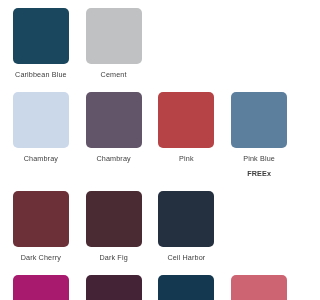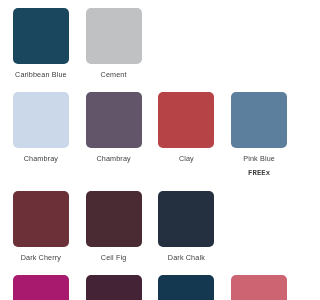--- a/index.html
+++ b/index.html
@@ -62,21 +62,20 @@
     font-weight: bold;
   }
   .free-row {
     display: grid;
     grid-template-columns: repeat(4, 1fr);
     column-gap: 11px;
   }
   .free-slot {
     display: flex;
     justify-content: center;
-    font-family: Liberation Mono, monospace;
   }
 </style>
 </head>
 <body>
 
 <div id="palette-page">
 
   <div class="swatch-grid">
     <div class="swatch-cell">
       <div class="swatch-chip" style="background-color: rgb(27, 71, 94);"></div>
@@ -94,21 +93,21 @@
     <div class="swatch-cell">
       <div class="swatch-chip" style="background-color: rgb(203, 216, 234);"></div>
       <div class="swatch-label">Chambray</div>
     </div>
     <div class="swatch-cell">
       <div class="swatch-chip" style="background-color: rgb(98, 85, 105);"></div>
       <div class="swatch-label">Chambray</div>
     </div>
     <div class="swatch-cell">
       <div class="swatch-chip" style="background-color: rgb(182, 67, 69);"></div>
-      <div class="swatch-label">Clay</div>
+      <div class="swatch-label">Pink</div>
     </div>
     <div class="swatch-cell">
       <div class="swatch-chip" style="background-color: rgb(93, 127, 158);"></div>
       <div class="swatch-label">Pink Blue</div>
     </div>
   </div>
 
   <div class="free-row">
     <div class="free-slot"></div>
     <div class="free-slot"></div>
@@ -120,25 +119,25 @@
 
   <div class="row-spacer"></div>
 
   <div class="swatch-grid">
     <div class="swatch-cell">
       <div class="swatch-chip" style="background-color: rgb(108, 48, 57);"></div>
       <div class="swatch-label">Dark Cherry</div>
     </div>
     <div class="swatch-cell">
       <div class="swatch-chip" style="background-color: rgb(75, 43, 51);"></div>
-      <div class="swatch-label">Ceil Fig</div>
+      <div class="swatch-label">Dark Fig</div>
     </div>
     <div class="swatch-cell">
       <div class="swatch-chip" style="background-color: rgb(36, 48, 63);"></div>
-      <div class="swatch-label">Dark Chalk</div>
+      <div class="swatch-label">Ceil Harbor</div>
     </div>
   </div>
 
   <div class="row-spacer"></div>
 
   <div class="swatch-grid">
     <div class="swatch-cell">
       <div class="swatch-chip" style="background-color: rgb(168, 26, 110);"></div>
     </div>
     <div class="swatch-cell">

